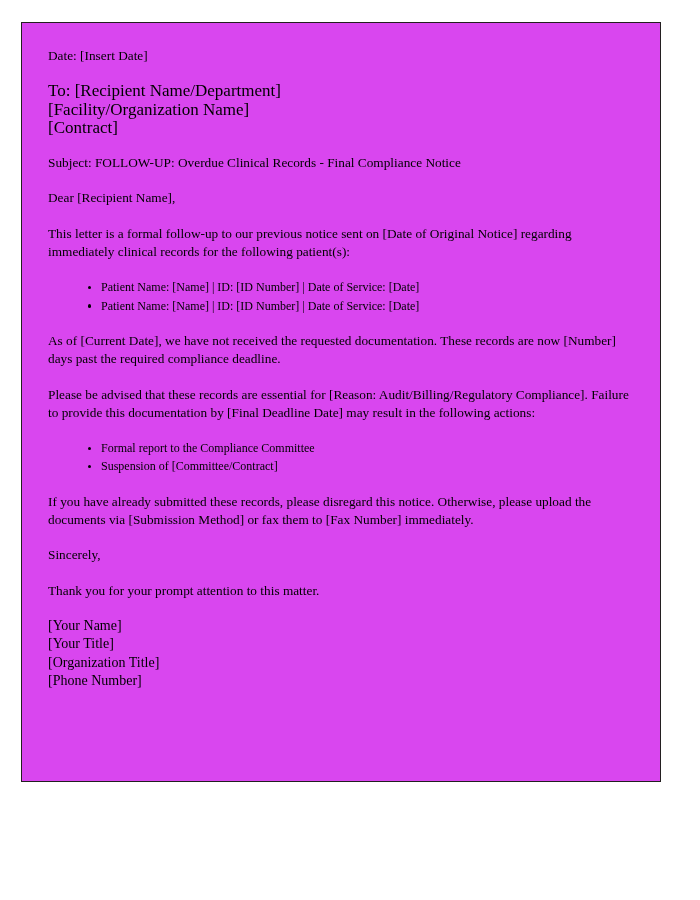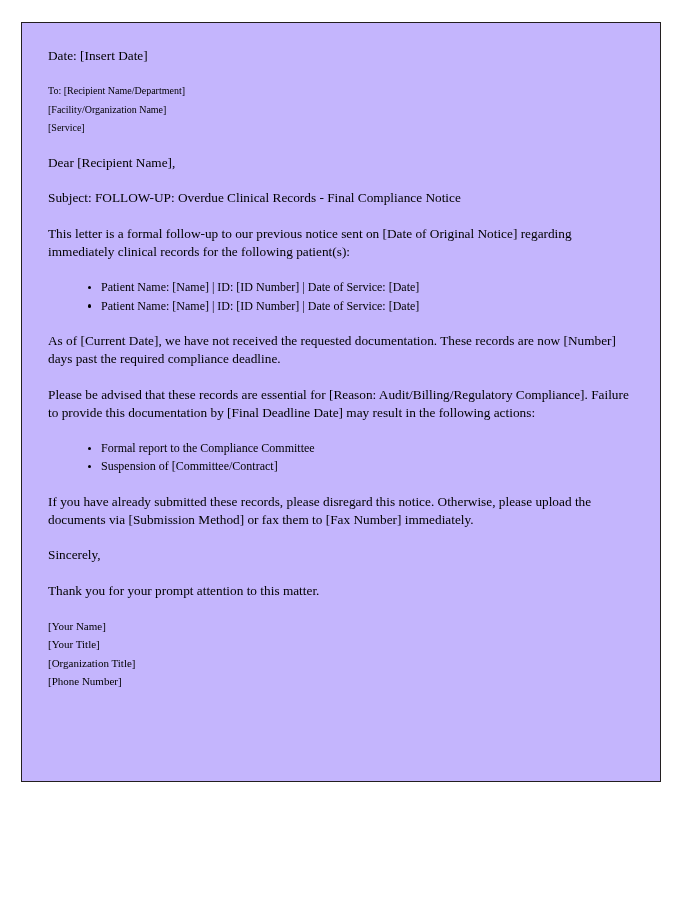--- a/index.html
+++ b/index.html
@@ -17,40 +17,40 @@
   }
 
   .page-sheet {
     position: absolute;
     left: 21px;
     top: 22px;
     width: 640px;
     height: 760px;
     border: 1px solid #231f20;
     box-sizing: border-box;
-    background: #c4b5fd;
+    background: #d946ef;
   }
 
   .letter-body {
     position: absolute;
     left: 26px;
     top: 24px;
     width: 586px;
   }
 
   .para {
     font-size: 13.3px;
     line-height: 18.3px;
     margin: 0 0 17px 0;
     text-align: left;
     white-space: normal;
   }
 
   .block-lines {
-    font-size: 10px;
+    font-size: 17px;
     line-height: 18.3px;
     margin: 0 0 17px 0;
   }
 
   .block-lines .line {
     display: block;
     white-space: nowrap;
   }
 
   ul.bullets {
@@ -72,47 +72,47 @@
     position: absolute;
     left: 0;
     top: 7.5px;
     width: 3.4px;
     height: 3.4px;
     background: #000000;
     border-radius: 50%;
   }
 
   .signature-block {
-    font-size: 11px;
+    font-size: 14px;
     line-height: 18.3px;
     margin: 0;
   }
 
   .signature-block .line {
     display: block;
     white-space: nowrap;
   }
 </style>
 </head>
 <body>
 
 <div class="page-sheet">
   <div class="letter-body">
 
     <p class="para">Date: [Insert Date]</p>
 
     <div class="block-lines">
       <span class="line">To: [Recipient Name/Department]</span>
       <span class="line">[Facility/Organization Name]</span>
-      <span class="line">[Service]</span>
+      <span class="line">[Contract]</span>
     </div>
 
+    <p class="para">Subject: FOLLOW-UP: Overdue Clinical Records - Final Compliance Notice</p>
+
     <p class="para">Dear [Recipient Name],</p>
-
-    <p class="para">Subject: FOLLOW-UP: Overdue Clinical Records - Final Compliance Notice</p>
 
     <p class="para">This letter is a formal follow-up to our previous notice sent on [Date of Original Notice] regarding immediately clinical records for the following patient(s):</p>
 
     <ul class="bullets">
       <li>Patient Name: [Name] | ID: [ID Number] | Date of Service: [Date]</li>
       <li>Patient Name: [Name] | ID: [ID Number] | Date of Service: [Date]</li>
     </ul>
 
     <p class="para">As of [Current Date], we have not received the requested documentation. These records are now [Number] days past the required compliance deadline.</p>
 

